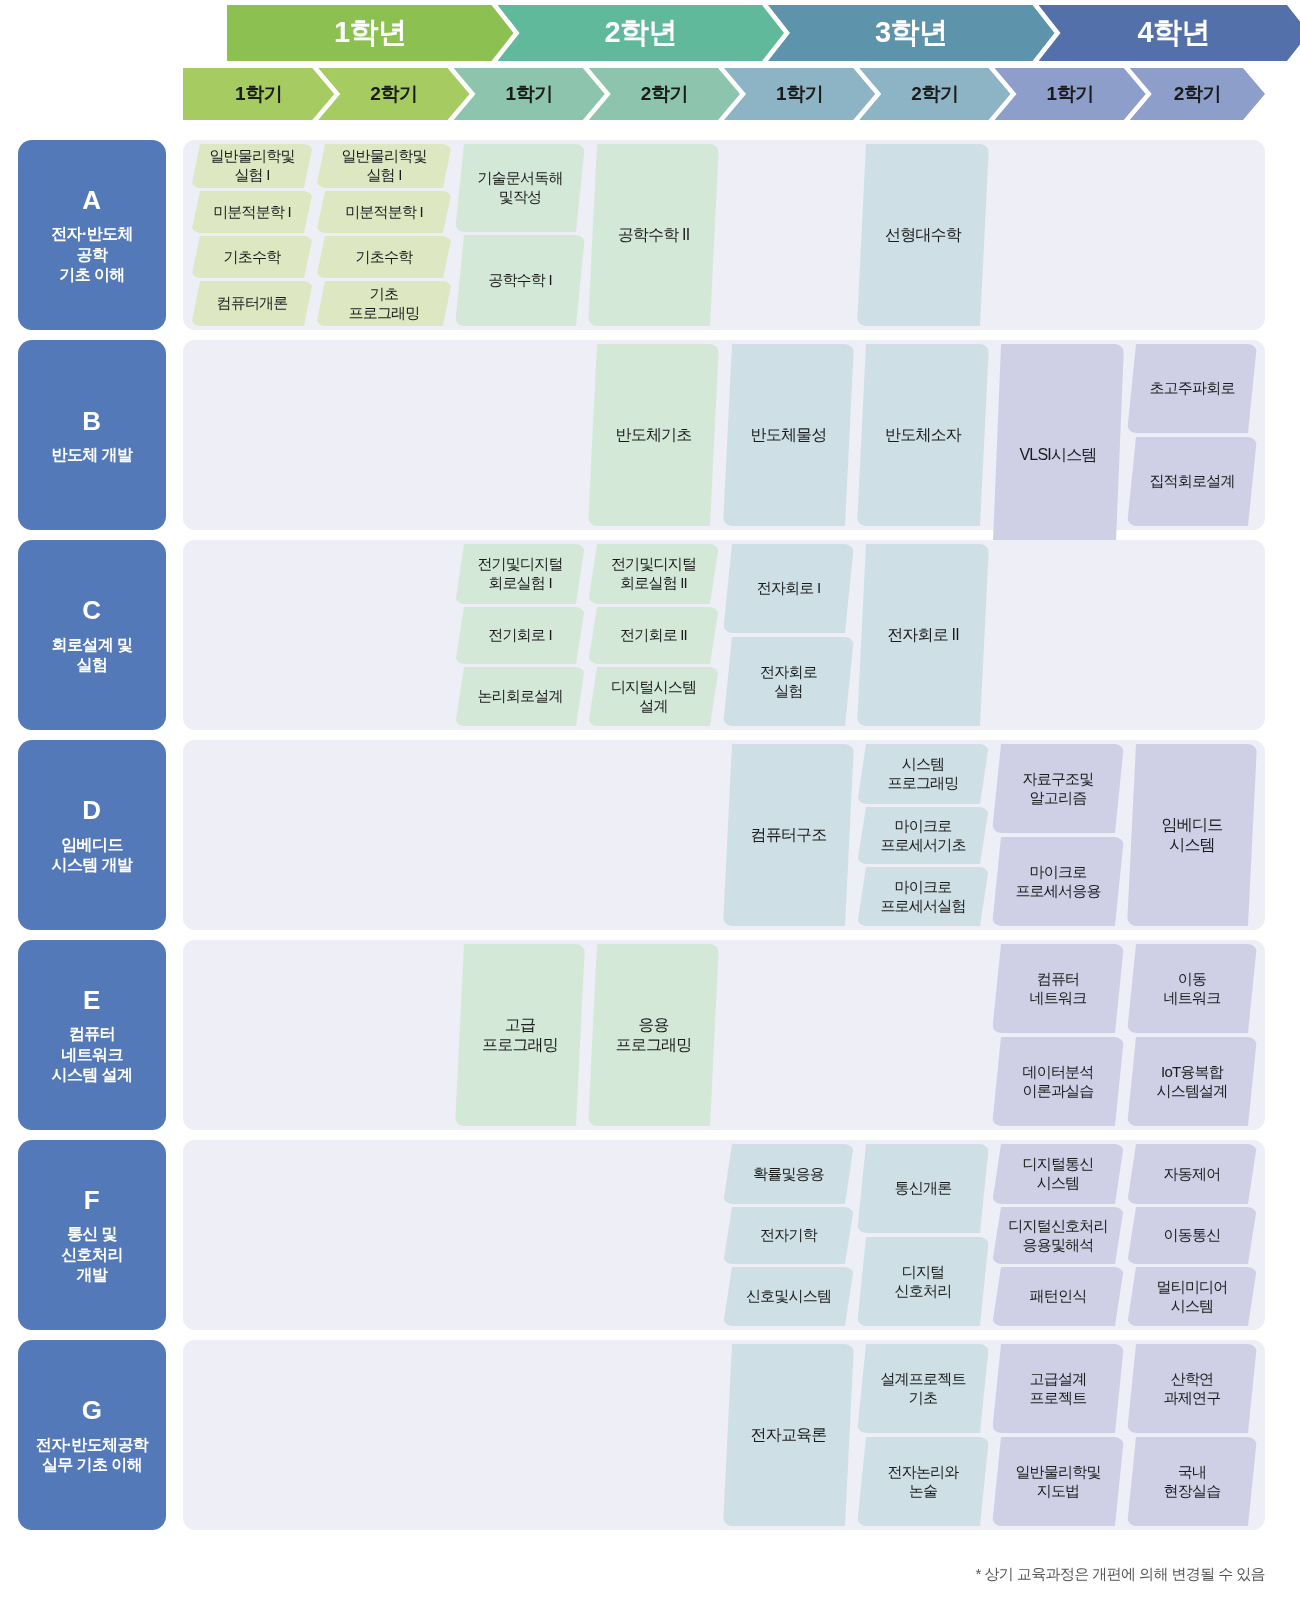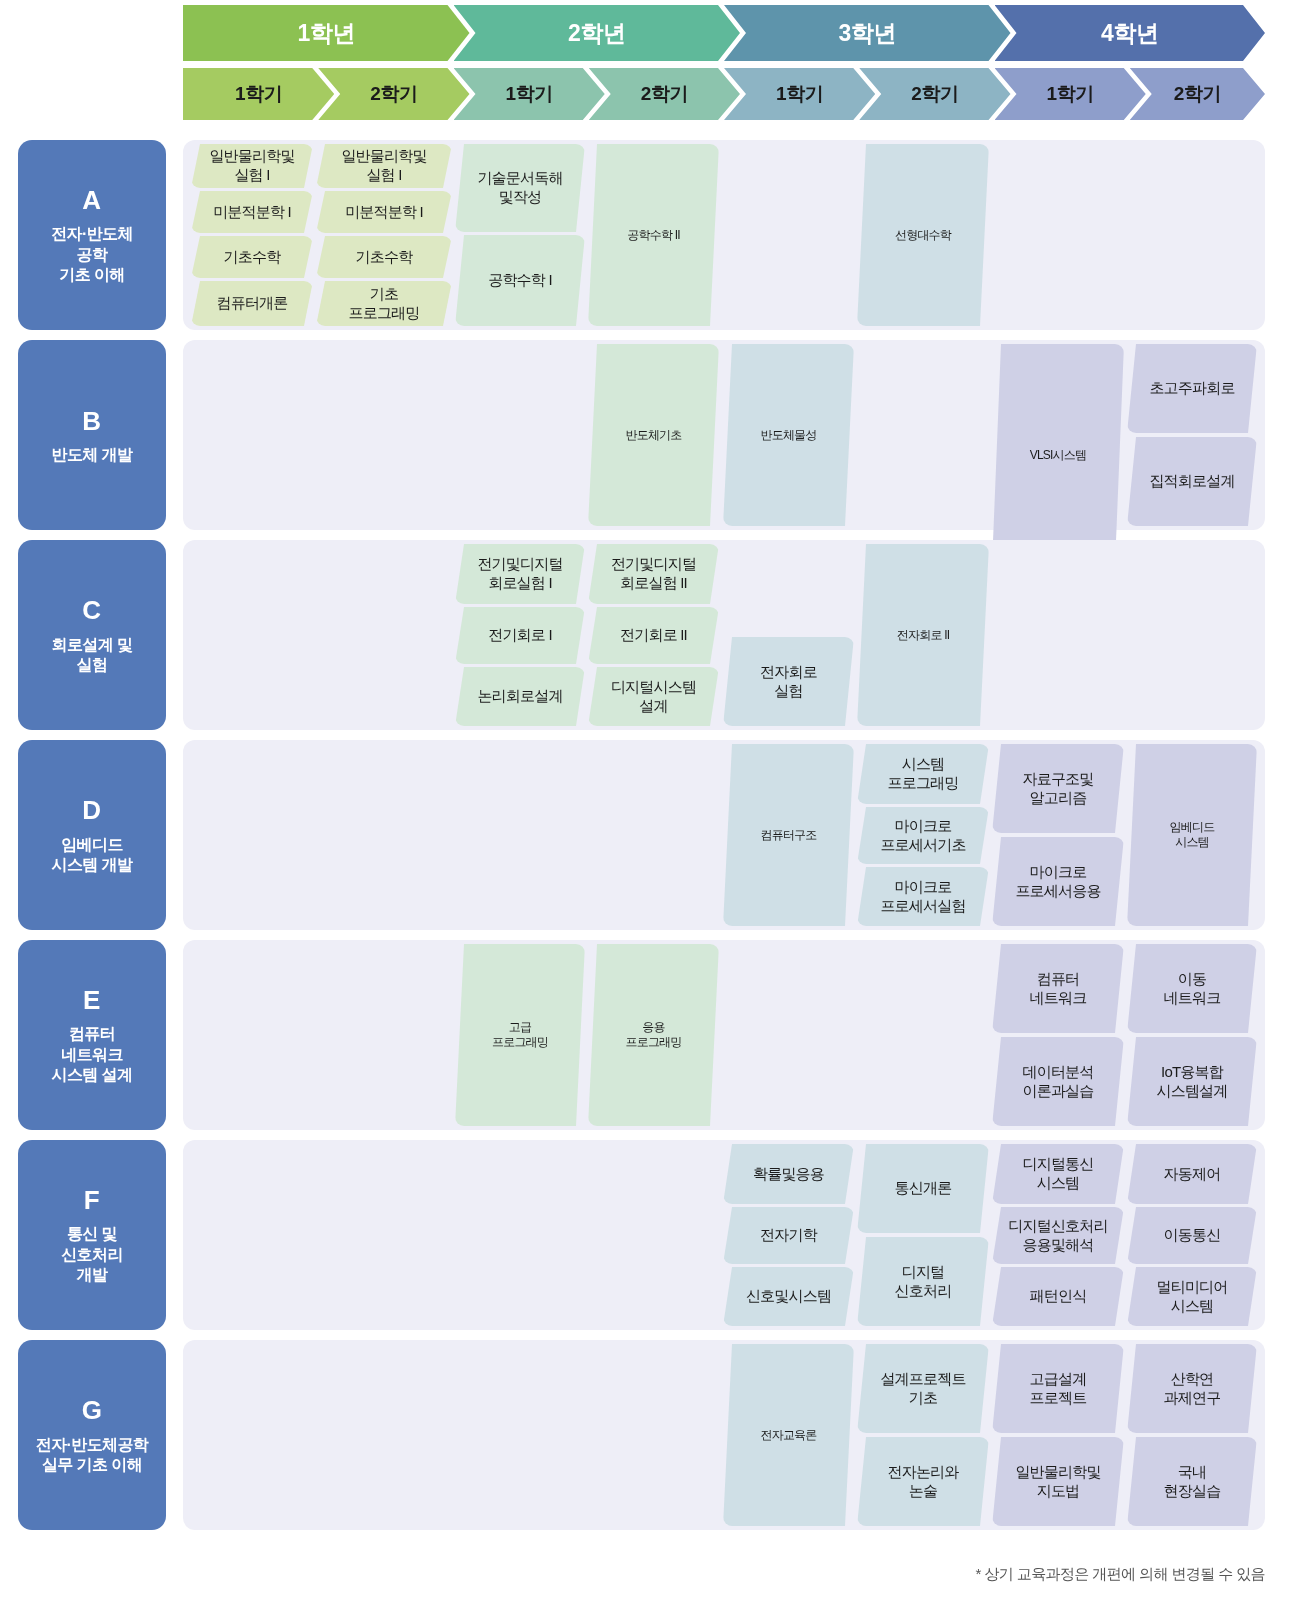--- a/index.html
+++ b/index.html
@@ -19,21 +19,21 @@
 
   .chev {
     position: absolute; top: 0; height: 100%;
     display: flex; align-items: center; justify-content: center;
     color: #ffffff; font-weight: bold;
     clip-path: polygon(0 0, calc(100% - 22px) 0, 100% 50%, calc(100% - 22px) 100%, 0 100%, 22px 50%);
   }
   .chev.first {
     clip-path: polygon(0 0, calc(100% - 22px) 0, 100% 50%, calc(100% - 22px) 100%, 0 100%);
   }
-  .yearrow .chev { font-size: 23px; letter-spacing: -0.5px; }
+  .yearrow .chev { font-size: 29px; letter-spacing: -0.5px; margin-left: 44px; }
   .semrow  .chev { font-size: 19px; color: #1b1b1b; font-weight: bold; letter-spacing: -0.5px; }
 
   
   .row { position: absolute; left: 0; width: 1300px; }
   .rowlabel {
     position: absolute; left: 18px; top: 0; width: 148px; height: 100%;
     background: #5479b8; border-radius: 14px;
     display: flex; flex-direction: column; align-items: center; justify-content: center;
     color: #ffffff; text-align: center; line-height: 1.28;
   }
@@ -48,21 +48,21 @@
   .cell { position: absolute; }
   .box {
     position: absolute; left: 0; width: 100%;
     display: flex; align-items: center; justify-content: center;
     text-align: center; font-size: 15px; color: #1b1b1b;
     letter-spacing: -0.8px; line-height: 1.24; white-space: pre-line;
     padding: 2px 6px;
     clip-path: polygon(9px 0, 100% 0, calc(100% - 9px) 100%, 0 100%);
     border-radius: 9px;
   }
-  .box.wide { font-size: 12px; }
+  .box.wide { font-size: 16px; }
 
   
   #footnote {
     position: absolute; right: 35px; bottom: 16px;
     font-size: 15px; color: #555555; letter-spacing: -0.6px;
   }
 </style>
 </head>
 <body>
 
@@ -153,20 +153,23 @@
           <div class="rowletter">B</div>
           <div class="rowname">반도체 개발</div>
         </div>
         <div class="track" style="background: rgb(238, 238, 247);">
           <div class="cell" style="left: 405px; top: 0px; width: 131px; height: 100%;">
             <div class="box wide" style="top: 4px; height: 182px; background: rgb(212, 232, 216);"><span>반도체기초</span></div>
           </div>
           <div class="cell" style="left: 540px; top: 0px; width: 131px; height: 100%;">
             <div class="box wide" style="top: 4px; height: 182px; background: rgb(207, 223, 230);"><span>반도체물성</span></div>
           </div>
+          <div class="cell" style="left: 674px; top: 0px; width: 132px; height: 100%;">
+            <div class="box wide" style="top: 4px; height: 182px; background: rgb(207, 223, 230);"><span>반도체소자</span></div>
+          </div>
           <div class="cell" style="left: 809px; top: 0px; width: 132px; height: 100%;">
             <div class="box wide" style="top: 4px; height: 222px; background: rgb(207, 208, 230);"><span>VLSI시스템</span></div>
           </div>
           <div class="cell" style="left: 944px; top: 0px; width: 130px; height: 100%;">
             <div class="box" style="top: 4px; height: 89px; background: rgb(207, 208, 230);"><span>초고주파회로</span></div>
             <div class="box" style="top: 97px; height: 89px; background: rgb(207, 208, 230);"><span>집적회로설계</span></div>
           </div>
         </div>
       </div>
       <div class="row" style="top: 540px; height: 190px;">
@@ -183,20 +186,21 @@
             <div class="box" style="top: 127px; height: 59px; background: rgb(212, 232, 216);"><span>논리회로설계</span></div>
           </div>
           <div class="cell" style="left: 405px; top: 0px; width: 131px; height: 100%;">
             <div class="box" style="top: 4px; height: 60px; background: rgb(212, 232, 216);"><span>전기및디지털
 회로실험 II</span></div>
             <div class="box" style="top: 67px; height: 57px; background: rgb(212, 232, 216);"><span>전기회로 II</span></div>
             <div class="box" style="top: 127px; height: 59px; background: rgb(212, 232, 216);"><span>디지털시스템
 설계</span></div>
           </div>
           <div class="cell" style="left: 540px; top: 0px; width: 131px; height: 100%;">
+            <div class="box" style="top: 4px; height: 89px; background: rgb(207, 223, 230);"><span>전자회로 I</span></div>
             <div class="box" style="top: 97px; height: 89px; background: rgb(207, 223, 230);"><span>전자회로
 실험</span></div>
           </div>
           <div class="cell" style="left: 674px; top: 0px; width: 132px; height: 100%;">
             <div class="box wide" style="top: 4px; height: 182px; background: rgb(207, 223, 230);"><span>전자회로 II</span></div>
           </div>
         </div>
       </div>
       <div class="row" style="top: 740px; height: 190px;">
         <div class="rowlabel" style="background: rgb(84, 121, 184);">

